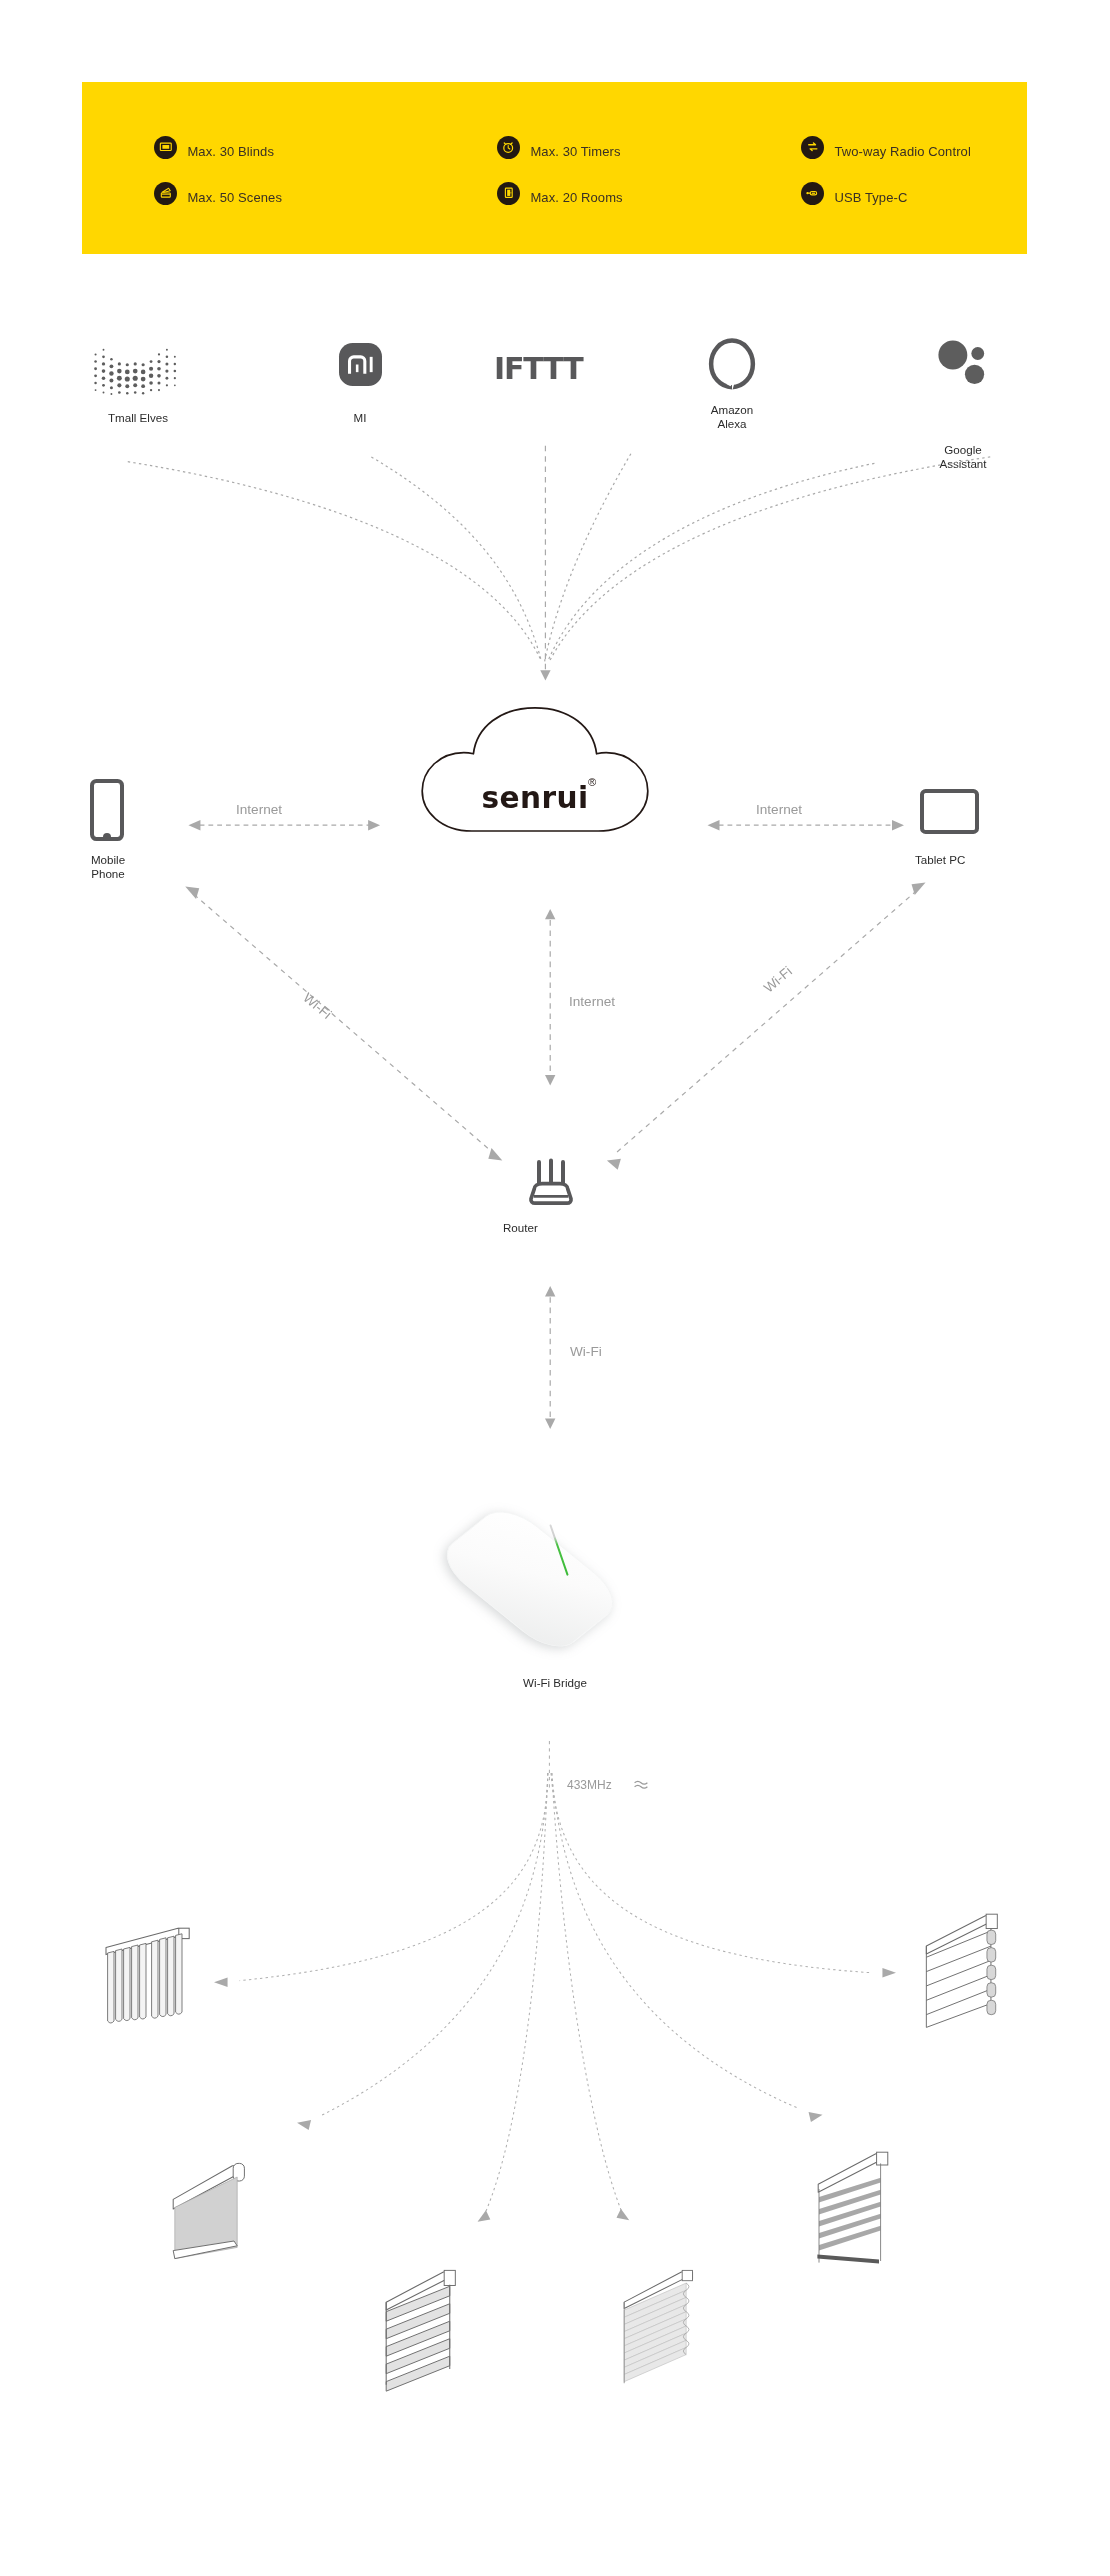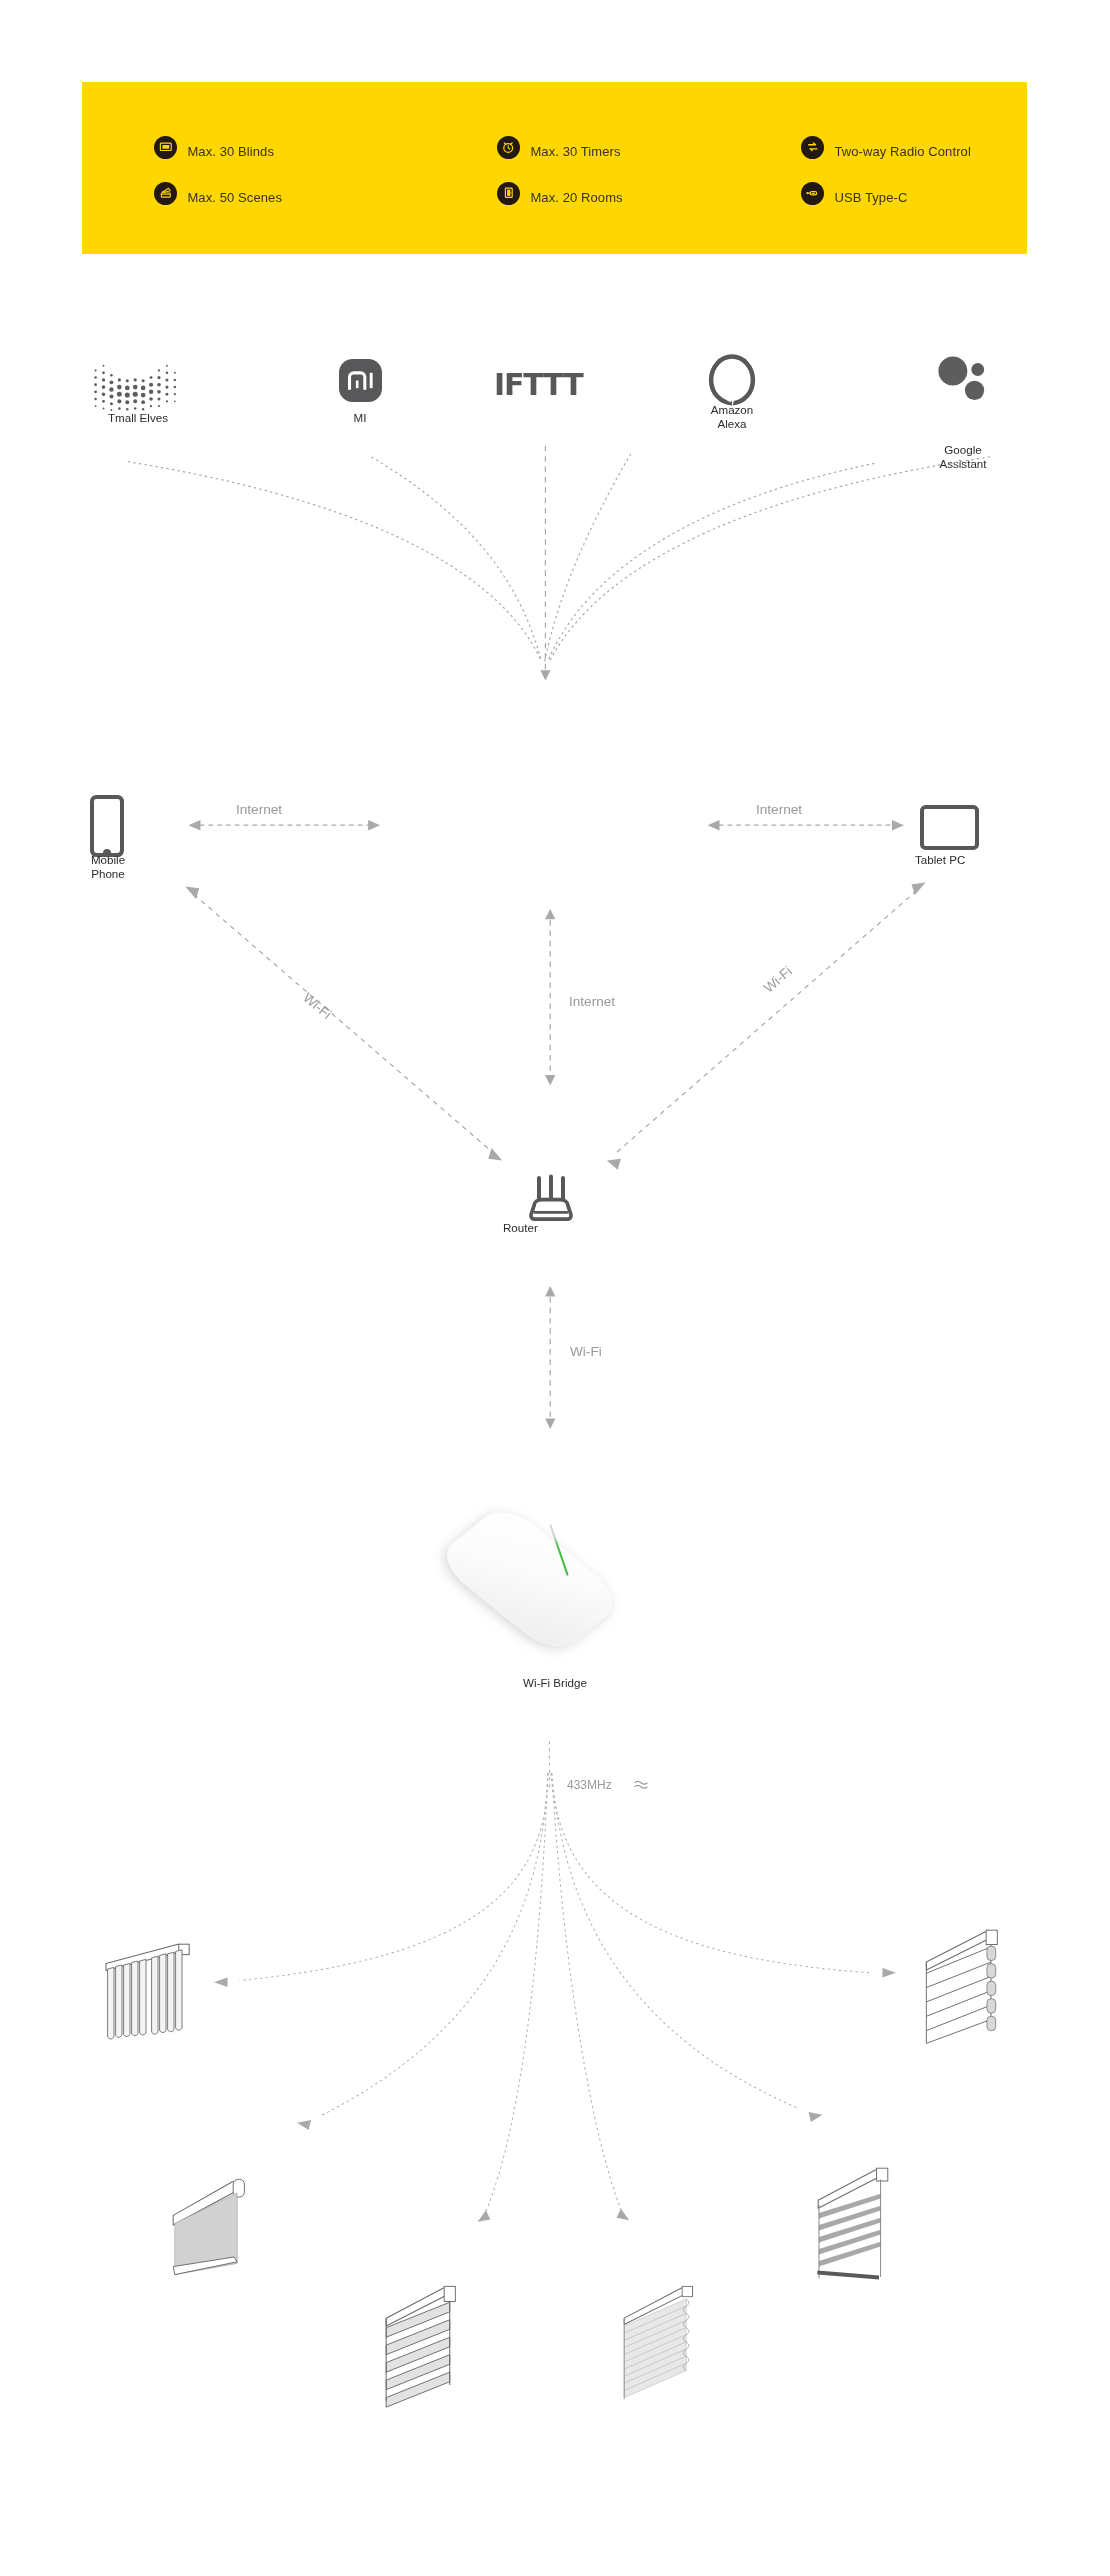--- a/index.html
+++ b/index.html
@@ -69,21 +69,21 @@
     white-space: pre-line;
   }
   .link-label {
     position: absolute;
     font-size: 13.6px;
     color: #9a9a9a;
     white-space: nowrap;
   }
 
   
-  .logo-slot { position: absolute; margin-top: 16px; }
+  .logo-slot { position: absolute; }
 
   .mi-logo {
     width: 43px; height: 43px;
     background: #58585a;
     border-radius: 13.6px;
     display:flex; align-items:center; justify-content:center;
   }
   .ifttt-text {
     font-family: "DejaVu Sans", sans-serif;
     font-weight: 900;
@@ -370,20 +370,29 @@
       <path d="M160 578 C 420 620, 620 700, 678 828"></path>
       <path d="M465 572 C 580 640, 650 720, 678 828"></path>
       <path d="M790 568 C 742 650, 700 740, 682 828"></path>
       <path d="M1095 580 C 900 620, 740 700, 686 828"></path>
       <path d="M1240 572 C 980 610, 760 690, 688 828"></path>
     </g>
     <line x1="683" y1="558" x2="683" y2="838" stroke="#a9a9a9" stroke-width="1.5" stroke-dasharray="7,6"></line>
     <path d="M683 852 l-6.5 -13 h13 z" fill="#a9a9a9"></path>
   </svg>
 
+  <div id="cloud-node">
+    <svg width="232" height="136" viewBox="0 0 290 170">
+      <path d="M66 160 C28 160, 4 136, 4 110 C4 84, 26 62, 56 62 C60 62, 64 62.5, 68 63.5
+               C72 30, 102 6, 145 6 C188 6, 218 30, 222 63.5 C226 62.5, 230 62, 234 62
+               C264 62, 286 84, 286 110 C286 136, 262 160, 224 160 Z" fill="#ffffff" stroke="#231815" stroke-width="2.1" stroke-linejoin="round"></path>
+    </svg>
+    <div class="cloud-text">senrui</div>
+    <div class="cloud-reg">®</div>
+  </div>
 
   <div class="logo-slot" style="left:90px; top:779px;">
     <div class="phone-ic"></div>
   </div>
   <div class="node-label" style="left:58px; top:853px; width:100px; ">Mobile
 Phone</div>
 
   <div class="logo-slot" style="left:920px; top:789px;">
     <div class="tablet-ic"></div>
   </div>

